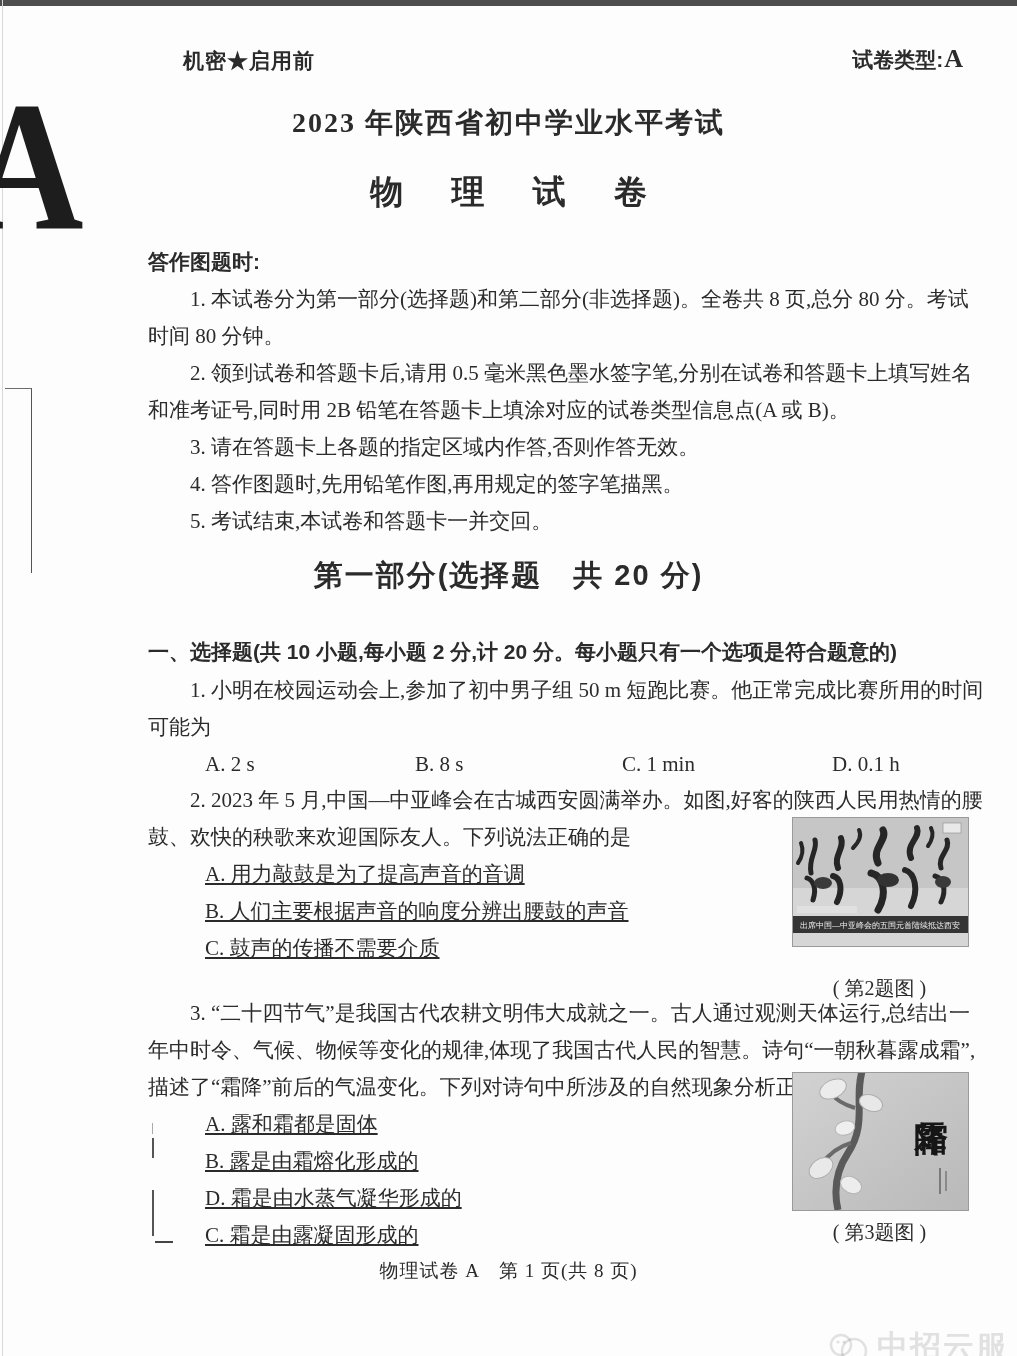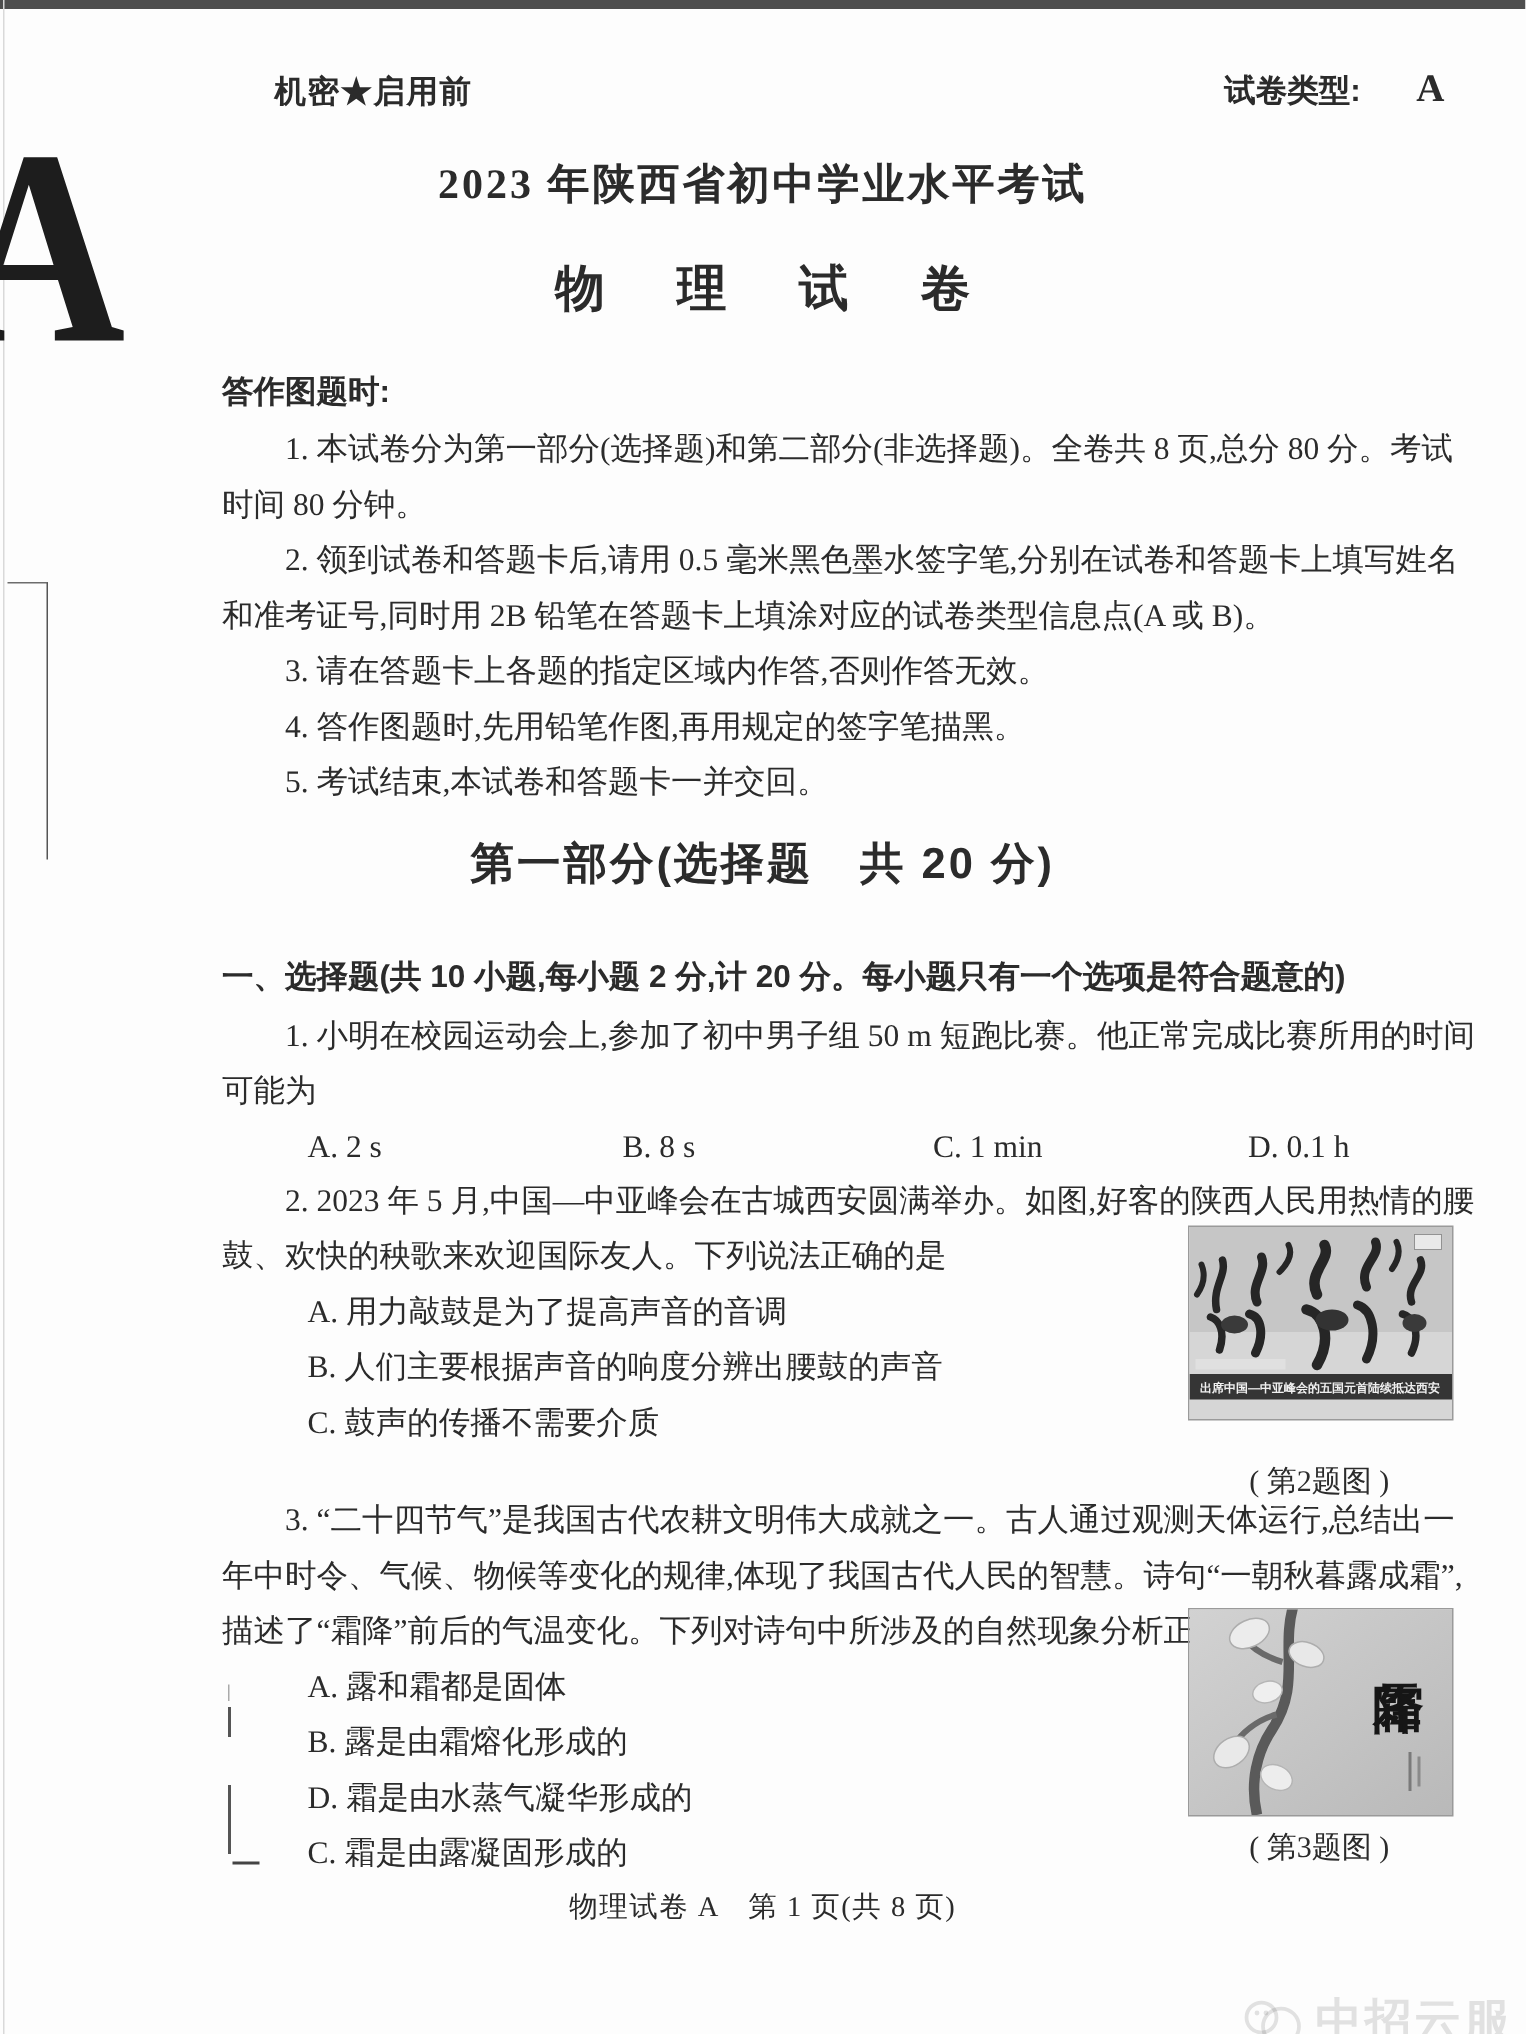--- a/index.html
+++ b/index.html
@@ -7,21 +7,21 @@
     width:1017px;height:1356px;position:relative;overflow:hidden;
     background:#fdfdfd;color:#2b2b2b;
     font-family:"Liberation Serif",serif;
   }
   .sans{font-family:"Liberation Sans",sans-serif;}
 
   .top-strip{position:absolute;top:0;left:0;width:100%;height:6px;background:#4e4e4e;}
   .left-edge{position:absolute;top:0;left:2px;width:1px;height:100%;background:#d9d9d9;}
 
   .security{position:absolute;left:143px;top:47px;font-size:21px;font-weight:bold;letter-spacing:1px;margin-left:40px;}
-  .papertype{position:absolute;right:54px;top:44px;font-size:21px;font-weight:bold;display:flex;align-items:baseline;gap:36px;}
+  .papertype{position:absolute;right:54px;top:44px;font-size:21px;font-weight:bold;display:flex;align-items:baseline;}
   .papertype .ptv{font-family:"Liberation Serif",serif;font-size:26px;font-weight:bold;margin-left:1px;}
 
   .big-a{
     position:absolute;left:-30px;top:73px;font-family:"Liberation Serif",serif;
     font-weight:bold;font-size:185px;line-height:185px;color:#1d1d1d;
     transform:scaleX(.85);transform-origin:left top;
   }
 
   .title1{position:absolute;top:104px;left:0;width:100%;text-align:center;
     font-size:28px;font-weight:bold;letter-spacing:2px;}
@@ -40,24 +40,24 @@
     font-size:21px;font-weight:bold;line-height:37px;}
 
   .question{position:absolute;left:148px;right:30px;font-size:21px;line-height:37px;}
   .q-text{text-indent:2em;margin:0;}
   .q1{top:672px;}
   .q1-opts{position:relative;height:37px;margin-top:0;}
   .q1-opts span{position:absolute;top:0;}
   .q2{top:782px;min-height:222px;}
   .q3{top:995px;min-height:259px;}
   .opt-list{margin:0;padding:0;list-style:none;}
-  .opt-list li{margin-left:57px;line-height:37px;max-width:560px;}
+  .opt-list li{margin-left:57px;line-height:37px;max-width:560px;text-decoration:underline;}
 
   .figure{position:absolute;right:20px;width:175px;}
-  .q2 .figure{top:35px;font-weight:bold;}
+  .q2 .figure{top:35px;}
   .q3 .figure{top:77px;}
   .figure svg{display:block;border:1px solid #9a9a9a;}
   .fig-caption{position:absolute;right:20px;width:175px;text-align:center;font-size:20px;}
   .q2 .fig-caption{top:188px;}
   .q3 .fig-caption{top:219px;}
 
   .footer{position:absolute;top:1258px;left:0;width:100%;text-align:center;
     font-size:19px;letter-spacing:1px;}
 
   .watermark{position:absolute;right:8px;bottom:-12px;display:flex;align-items:center;gap:8px;}

